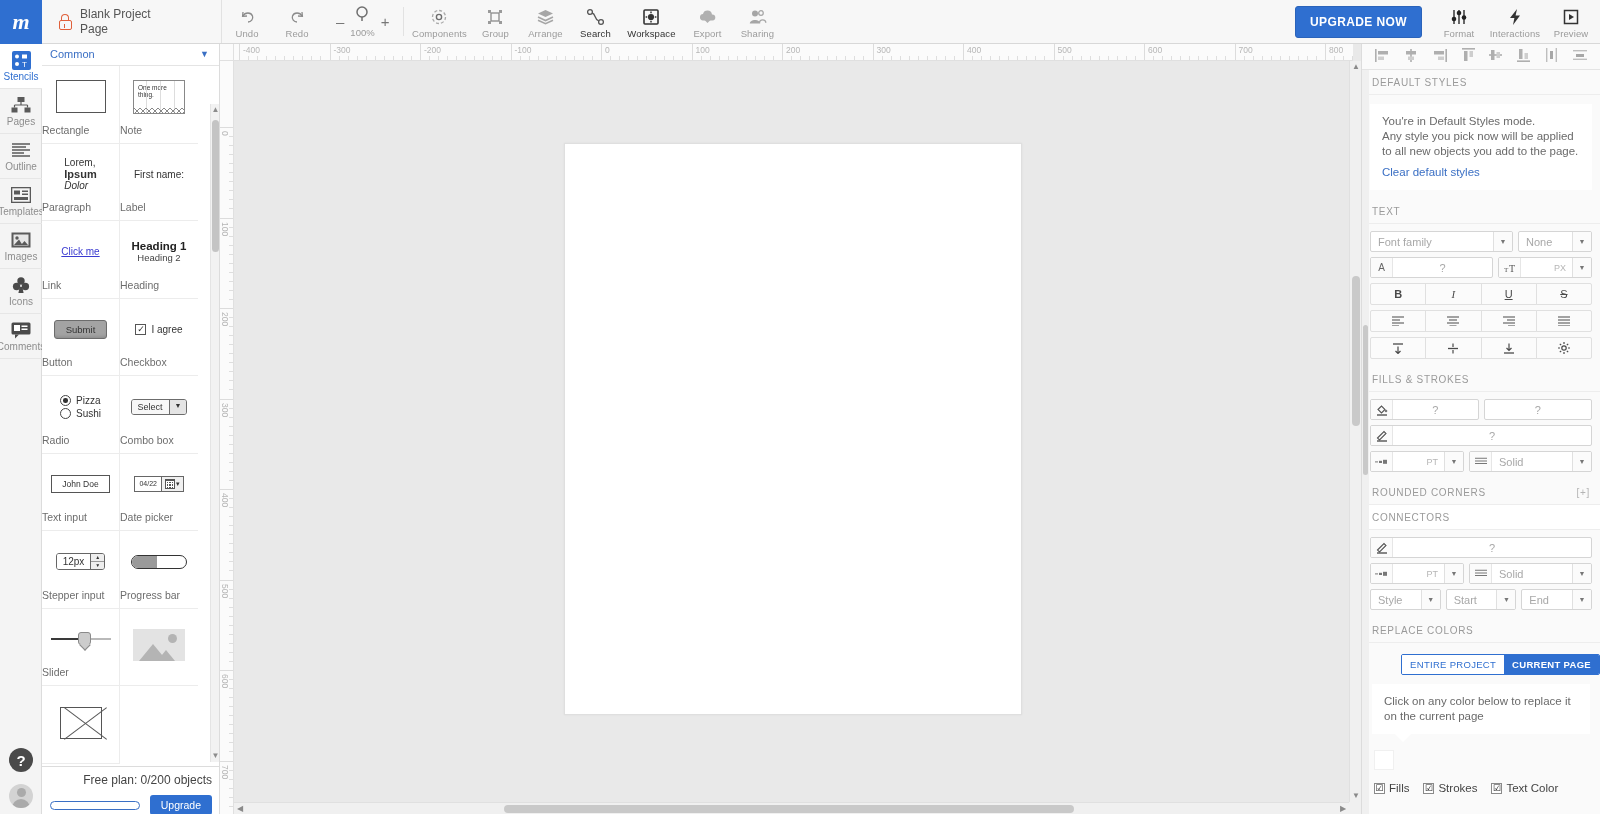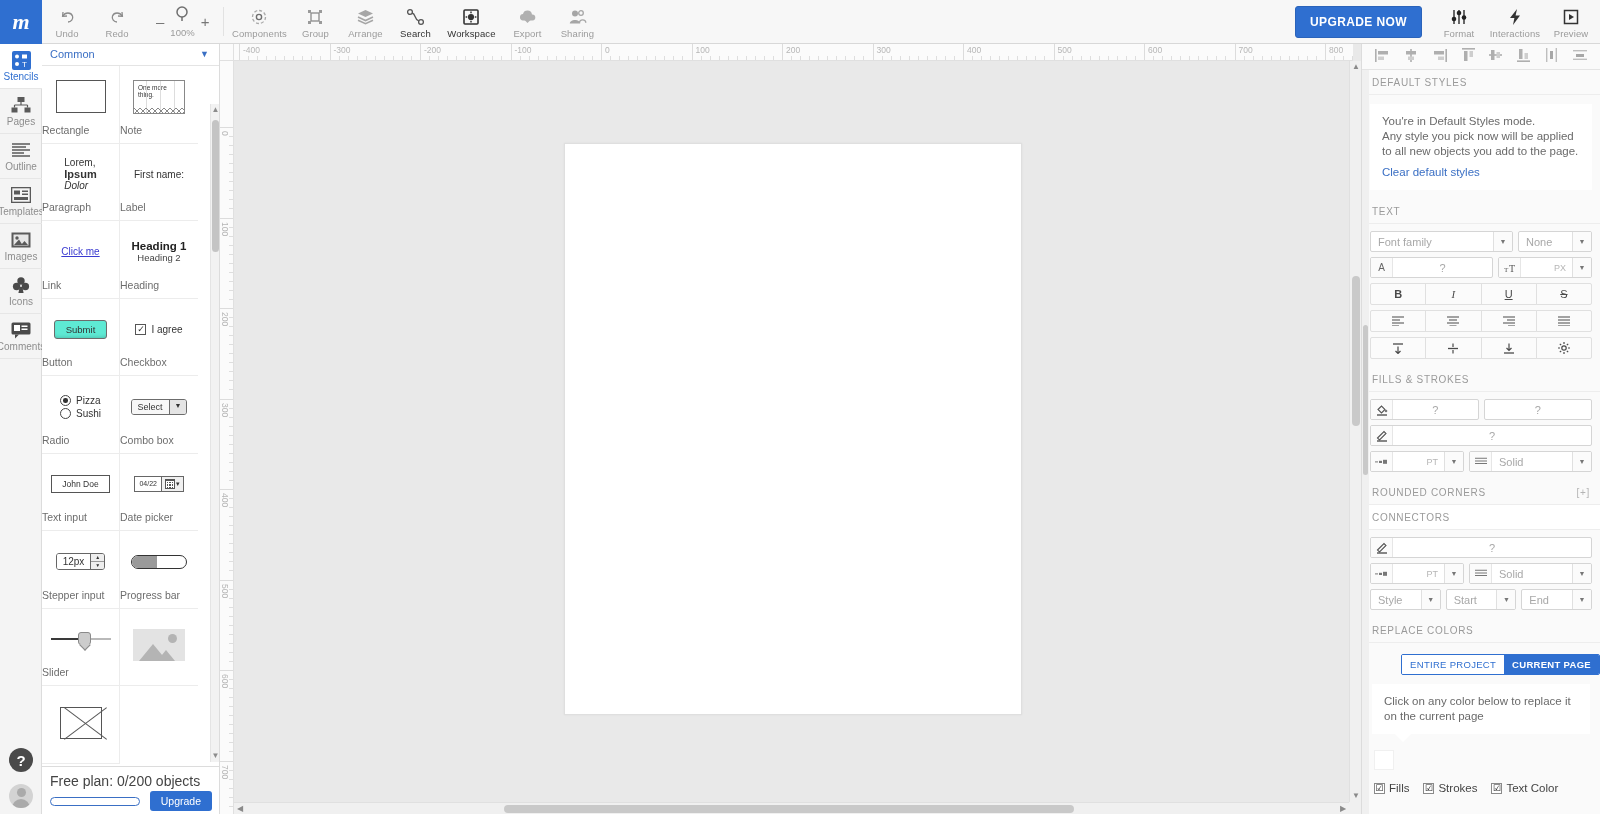--- a/index.html
+++ b/index.html
@@ -170,21 +170,21 @@
       linear-gradient(-45deg, transparent 48%, #888 48%, #888 58%, transparent 58%) 0 0/6px 6px repeat-x;
   }
   .a-note .ln { position: absolute; top: 0; bottom: 0; width: 1px; background: #ddd; }
   .a-para { font-size: 10px; color: #333; line-height: 11.5px; text-align: left; }
   .a-para b { font-size: 11px; }
   .a-label { font-size: 10px; color: #333; }
   .a-link { font-size: 10px; color: #3a3ad0; text-decoration: underline; }
   .a-head1 { font-size: 11.5px; font-weight: bold; color: #222; }
   .a-head2 { font-size: 9.5px; color: #444; }
   .a-btn {
-    border: 1.2px solid #6c6c6c; border-radius: 3px; background: #5eead4;
+    border: 1.2px solid #6c6c6c; border-radius: 3px; background: #a3a3a3;
     font-size: 9.5px; color: #333; padding: 3px 11px;
     box-shadow: inset 0 -3px 4px -3px rgba(0,0,0,.25);
   }
   .a-chk { display: flex; align-items: center; gap: 5px; font-size: 10px; color: #333; }
   .a-chkbox {
     width: 11px; height: 11px; border: 1.2px solid #555; background: #fff;
     font-size: 9px; line-height: 9px; text-align: center; color: #333;
   }
   .a-radio { display: flex; align-items: center; gap: 5px; font-size: 10px; color: #333; margin: 1.5px 0; }
   .a-rd { width: 11px; height: 11px; border: 1.3px solid #444; border-radius: 50%; background: #fff; position: relative; }
@@ -251,21 +251,21 @@
   .stencil-scroll .thumb {
     position: absolute; top: 16px; left: 1px; width: 7px; height: 132px;
     background: #c4c4c4; border-radius: 4px;
   }
   .scroll-arrow { position: absolute; left: 0; width: 9px; height: 12px; color: #8c8c8c; font-size: 8px; text-align: center; line-height: 12px; cursor: pointer; }
 
   .plan-bar {
     position: absolute; bottom: 0; left: 0; width: 178px; height: 48px;
     background: #fff; border-top: 1px solid #dcdcdc; padding: 6px 8px;
   }
-  .plan-bar .t { font-size: 14px; color: #444; margin-bottom: 2px; }
+  .plan-bar .t { font-size: 12px; color: #444; margin-bottom: 8px; text-align: right; }
   .plan-row { display: flex; align-items: center; gap: 10px; }
   .plan-track {
     flex: 1; height: 9px; border: 1px solid #3a6fc4; border-radius: 5px; background: #fff;
   }
   .plan-up {
     background: #2f6fd0; color: #fff; font-size: 10.5px; border-radius: 3px;
     padding: 4px 11px; cursor: pointer;
   }
 
   
@@ -408,20 +408,30 @@
   .rpanel-scroll .thumb { position: absolute; top: 255px; left: 1px; width: 5px; height: 150px; background: #c9c9c9; border-radius: 3px; }
 </style>
 </head>
 <body>
 
 <div class="app">
 
   <div class="topbar">
     <div class="logo">m</div>
 
+    <div class="proj">
+      <span class="lock-icon">
+        <i class="shackle"></i>
+          <i class="body"></i>
+      </span>
+      <div class="proj-text">
+        <div>Blank Project</div>
+        <div>Page</div>
+      </div>
+    </div>
 
     <div class="tools">
       <div class="tool">
         <span class="ic">
           <svg width="17" height="16" viewBox="0 0 17 16">
               <path d="M4 7 C6 3 12 3 13.5 7 C14.6 10 12 13 9 13" fill="none" stroke="#8b8b8b" stroke-width="1.3"></path>
               <path d="M4 3 L3.6 7.4 L8 7" fill="none" stroke="#8b8b8b" stroke-width="1.3"></path>
             </svg>
         </span>
         <span class="lbl">Undo</span>

